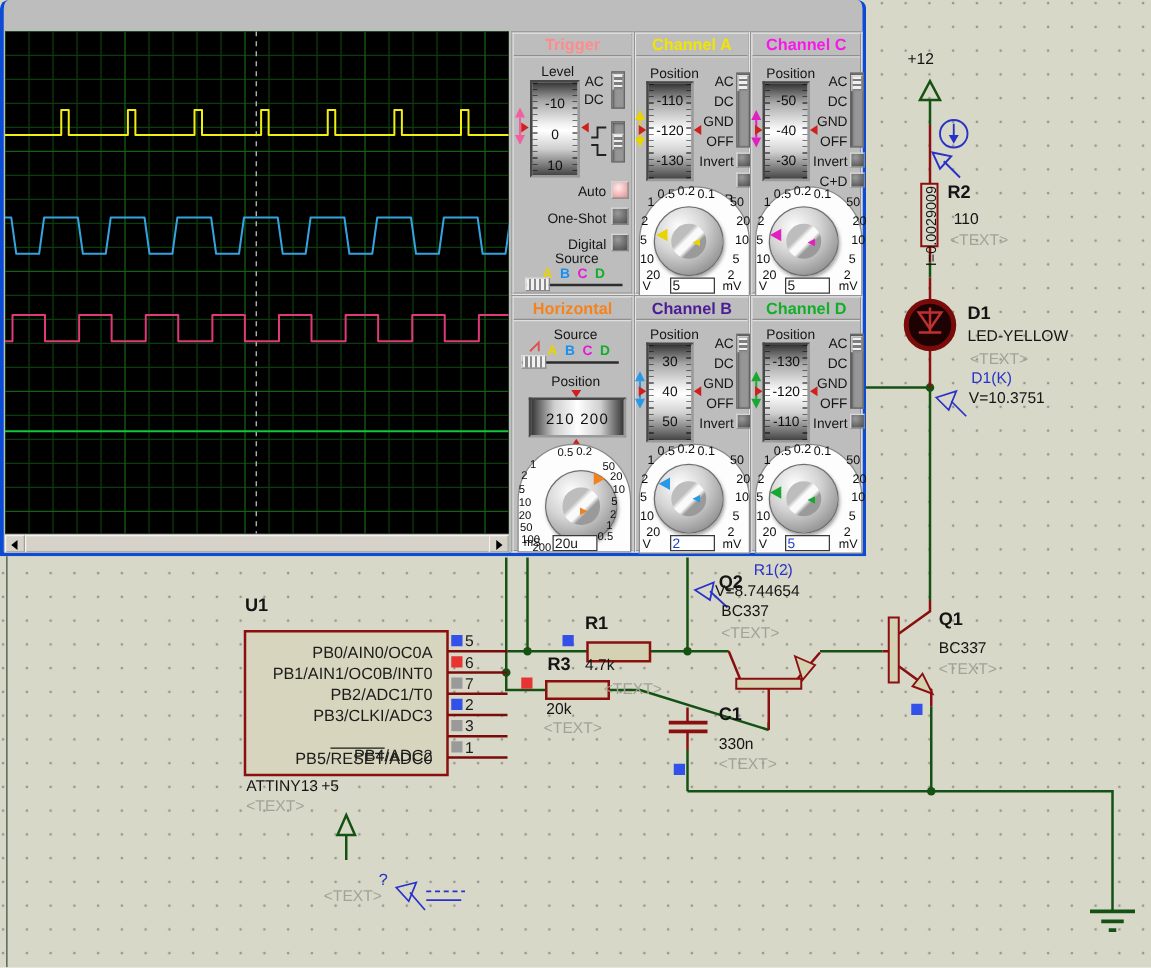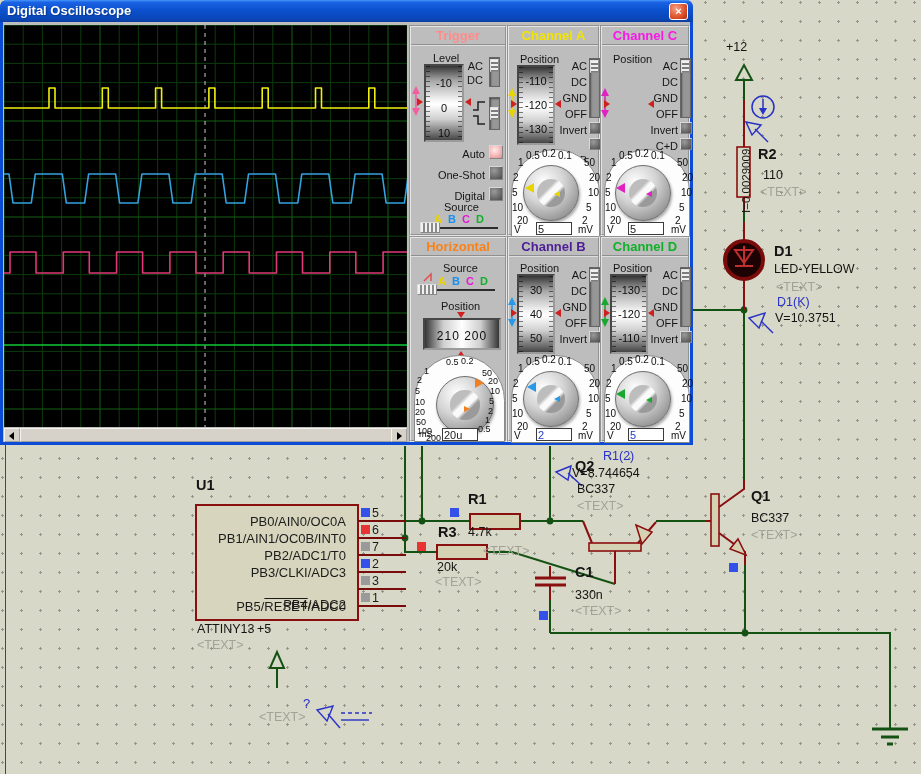--- a/index.html
+++ b/index.html
@@ -265,24 +265,20 @@
   <div class="slabel" style="left:257px;top:623px;">+5</div>
   <div class="slabel sblue" style="left:603px;top:450px;">R1(2)</div>
   <div class="slabel" style="left:572px;top:467px;">V=8.744654</div>
   <div class="slabel sblue" style="left:777px;top:296px;">D1(K)</div>
   <div class="slabel" style="left:775px;top:312px;">V=10.3751</div>
   <div class="slabel rot90" style="left:740px;top:213px;">I=0.0029009</div>
   <div class="slabel sblue" style="left:303px;top:697px;font-size:13px;">?</div>
   <div class="slabel sgray" style="left:259px;top:711px;">&lt;TEXT&gt;</div>
 
   <div id="scope-win">
-    <div id="titlebar">
-      <span id="title-text">Digital Oscilloscope</span>
-      <div id="close-btn"><span>×</span></div>
-    </div>
     <div id="win-content">
 
       <div id="display">
         <svg id="scope-svg" width="403" height="402" viewBox="0 0 403 402">
             <path d="M19.2 0V402M38.4 0V402M57.6 0V402M76.8 0V402M115.2 0V402M134.4 0V402M153.6 0V402M172.8 0V402M211.2 0V402M230.4 0V402M249.6 0V402M268.8 0V402M307.2 0V402M326.4 0V402M345.6 0V402M364.8 0V402M403.2 0V402M0 19.2H403M0 38.4H403M0 57.6H403M0 76.8H403M0 115.2H403M0 134.4H403M0 153.6H403M0 172.8H403M0 211.2H403M0 230.4H403M0 249.6H403M0 268.8H403M0 307.2H403M0 326.4H403M0 345.6H403M0 364.8H403" stroke="#0c3c0c" stroke-width="1" fill="none"></path>
             <path d="M0.0 0V402M96.0 0V402M192.0 0V402M288.0 0V402M384.0 0V402M0 0.0H403M0 96.0H403M0 192.0H403M0 288.0H403M0 384.0H403" stroke="#156015" stroke-width="1" fill="none"></path>
             <line x1="201" y1="0" x2="201" y2="402" stroke="#c9c9c9" stroke-width="1" stroke-dasharray="4 4"></line>
             <path d="M-12 83H-61.6V63H-55.6V83H-8.3V63H-2.3V83H45.0V63H51.0V83H98.3V63H104.3V83H151.6V63H157.6V83H204.9V63H210.9V83H258.2V63H264.2V83H311.5V63H317.5V83H364.8V63H370.8V83H418.1V63H424.1V83H471.4V63H477.4V83H524.7V63H530.7V83H415" stroke="#efef10" stroke-width="1.6" fill="none" stroke-linejoin="round"></path>
             <path d="M-12 178H-132.6L-128.6 149H-101.6L-97.6 178H-79.3L-75.3 149H-48.3L-44.3 178H-26.0L-22.0 149H5.0L9.0 178H27.3L31.3 149H58.3L62.3 178H80.6L84.6 149H111.6L115.6 178H133.9L137.9 149H164.9L168.9 178H187.2L191.2 149H218.2L222.2 178H240.5L244.5 149H271.5L275.5 178H293.8L297.8 149H324.8L328.8 178H347.1L351.1 149H378.1L382.1 178H400.4L404.4 149H431.4L435.4 178H453.7L457.7 149H484.7L488.7 178H415" stroke="#35a3e0" stroke-width="1.6" fill="none" stroke-linejoin="round"></path>
             <path d="M-12 248H-100.6V227H-74.6V248H-47.3V227H-21.3V248H6.0V227H32.0V248H59.3V227H85.3V248H112.6V227H138.6V248H165.9V227H191.9V248H219.2V227H245.2V248H272.5V227H298.5V248H325.8V227H351.8V248H379.1V227H405.1V248H432.4V227H458.4V248H485.7V227H511.7V248H415" stroke="#e03878" stroke-width="1.6" fill="none" stroke-linejoin="round"></path>
@@ -434,20 +430,25 @@
             <span class="kn" style="left: 70px; top: 65px; font-size: 10px;">2</span>
             <span class="kn" style="left: 2px; top: 74px; font-size: 10px;">V</span>
             <span class="kn" style="left: 66px; top: 74px; font-size: 10px;">mV</span>
           </div>
         <input class="inputbox" readonly="" style="left: 27px; top: 195px; width: 36px;" value="5">
       </div>
 
       <div class="sec" style="left:597px;top:3px;width:90px;height:211px;">
         <div class="sec-title tc-c">Channel C</div>
         <div class="plabel" style="left:11px;top:26px;">Position</div>
+        <div class="vdial" style="left:8px;top:38px;width:38px;height:80px;">
+            <div class="num" style="top: 8px;">-50</div>
+            <div class="num" style="top: 32px;">-40</div>
+            <div class="num" style="top: 56px;">-30</div>
+          </div>
         <svg class="varrow" style="left:-2px;top:60px;color:#e020c0;" viewBox="0 0 10 32">
             <path d="M5 1 L9 9 H1 Z M5 31 L1 23 H9 Z" fill="currentColor"></path>
             <path d="M5 9 V23" stroke="currentColor" stroke-width="1.6"></path>
           </svg>
         <div class="tri dR" style="left:2px;top:73px;"></div>
         <div class="tri dL" style="left:46px;top:73px;"></div>
         <div class="coupling" style="position:absolute;left:44px;top:33px;width:32px;height:64px;">
             <div style="top: 0px;">AC</div>
             <div style="top: 16px;">DC</div>
             <div style="top: 32px;">GND</div>

